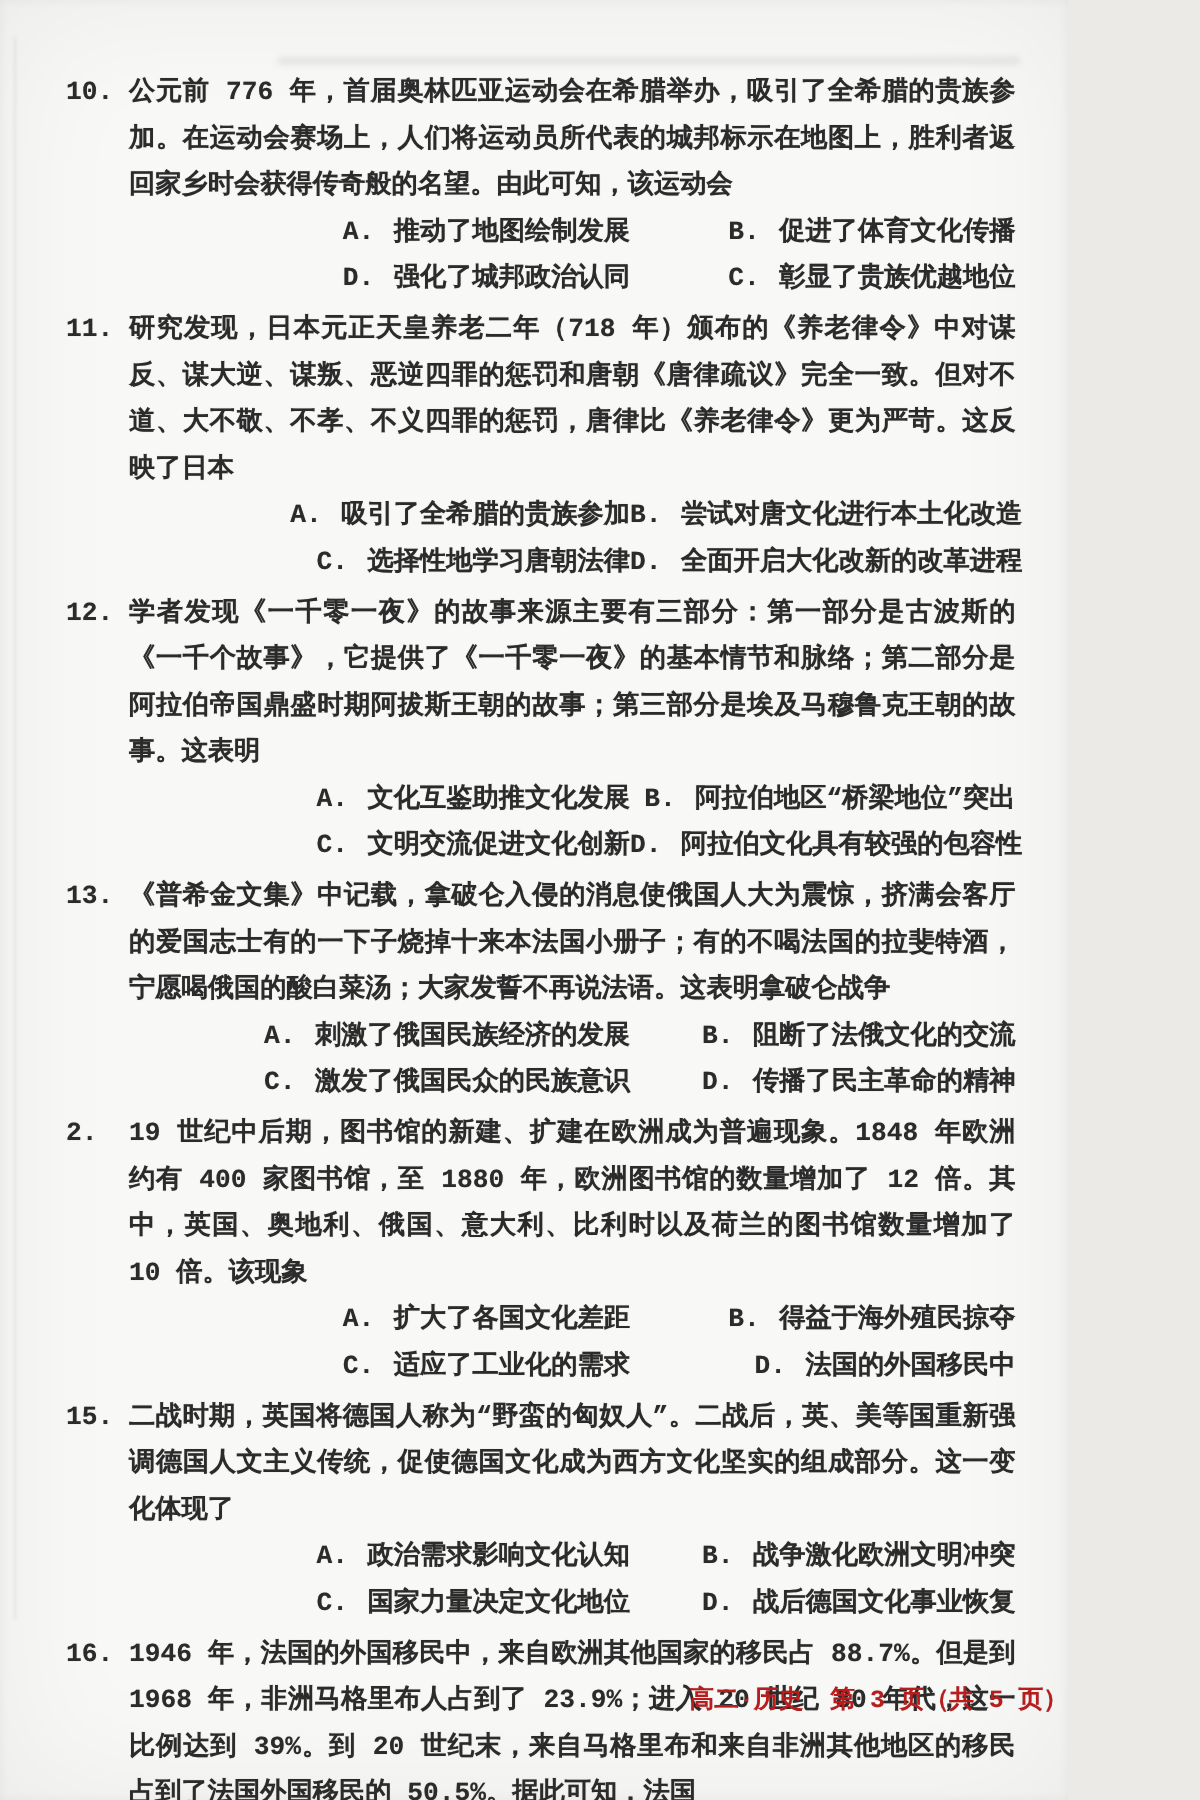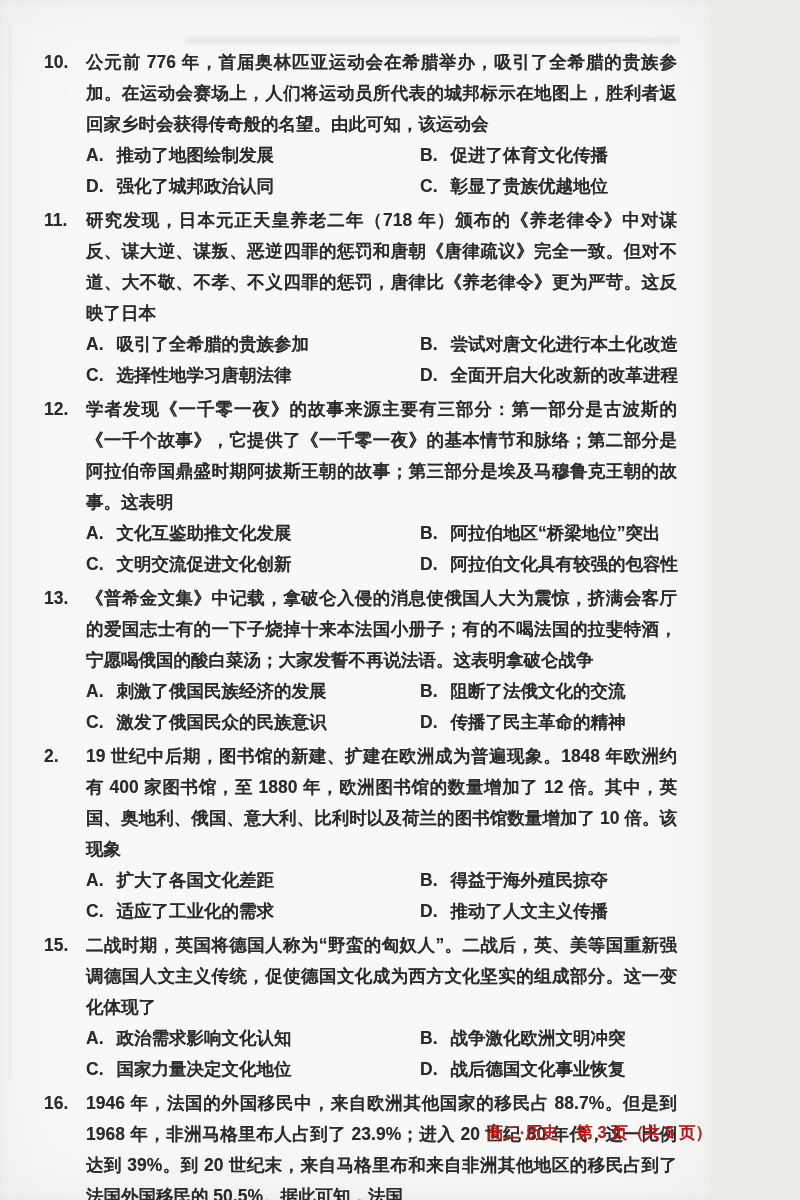--- a/index.html
+++ b/index.html
@@ -11,20 +11,21 @@
     background: #eceae7;
     font-family: "Liberation Sans", "DejaVu Sans", sans-serif;
   }
   .paper {
     position: relative;
     width: 712px;
     height: 1200px;
     background: #f8f8f6;
     box-shadow: inset 0 0 90px rgba(0,0,0,0.055), inset 0 0 8px rgba(0,0,0,0.05);
     color: #2b2b2b;
+    font-family: Liberation Mono, monospace;
   }
   .scan-smudge-top {
     position: absolute;
     top: 38px;
     left: 185px;
     right: 32px;
     height: 5px;
     background: rgba(110,110,110,0.13);
     filter: blur(2px);
     border-radius: 3px;
@@ -61,21 +62,21 @@
   }
   .q-stem {
     display: block;
     text-align: justify;
     text-justify: inter-ideograph;
   }
   .opt-row {
     display: grid;
     grid-template-columns: 334px 1fr;
   }
-  .opt { white-space: nowrap; }
+  .opt { white-space: nowrap; text-align: right; }
   .opt-label { margin-right: 13px; }
   .footer {
     position: absolute;
     top: 1122px;
     left: 0;
     width: 100%;
     text-align: right;
     font-size: 16.5px;
     font-weight: 600;
     color: #b91c1c;
@@ -146,21 +147,21 @@
 
     <div class="question">
       <span class="q-num">2.</span>
       <span class="q-stem">19 世纪中后期，图书馆的新建、扩建在欧洲成为普遍现象。1848 年欧洲约有 400 家图书馆，至 1880 年，欧洲图书馆的数量增加了 12 倍。其中，英国、奥地利、俄国、意大利、比利时以及荷兰的图书馆数量增加了 10 倍。该现象</span>
       <div class="opt-row">
         <div class="opt"><span class="opt-label">A.</span><span class="opt-text">扩大了各国文化差距</span></div>
         <div class="opt"><span class="opt-label">B.</span><span class="opt-text">得益于海外殖民掠夺</span></div>
       </div>
       <div class="opt-row">
         <div class="opt"><span class="opt-label">C.</span><span class="opt-text">适应了工业化的需求</span></div>
-        <div class="opt"><span class="opt-label">D.</span><span class="opt-text">推动了人文主义传播</span></div>
+        <div class="opt"><span class="opt-label">D.</span><span class="opt-text">法国的外国移民中</span></div>
       </div>
     </div>
 
     <div class="question">
       <span class="q-num">15.</span>
       <span class="q-stem">二战时期，英国将德国人称为“野蛮的匈奴人”。二战后，英、美等国重新强调德国人文主义传统，促使德国文化成为西方文化坚实的组成部分。这一变化体现了</span>
       <div class="opt-row">
         <div class="opt"><span class="opt-label">A.</span><span class="opt-text">政治需求影响文化认知</span></div>
         <div class="opt"><span class="opt-label">B.</span><span class="opt-text">战争激化欧洲文明冲突</span></div>
       </div>

